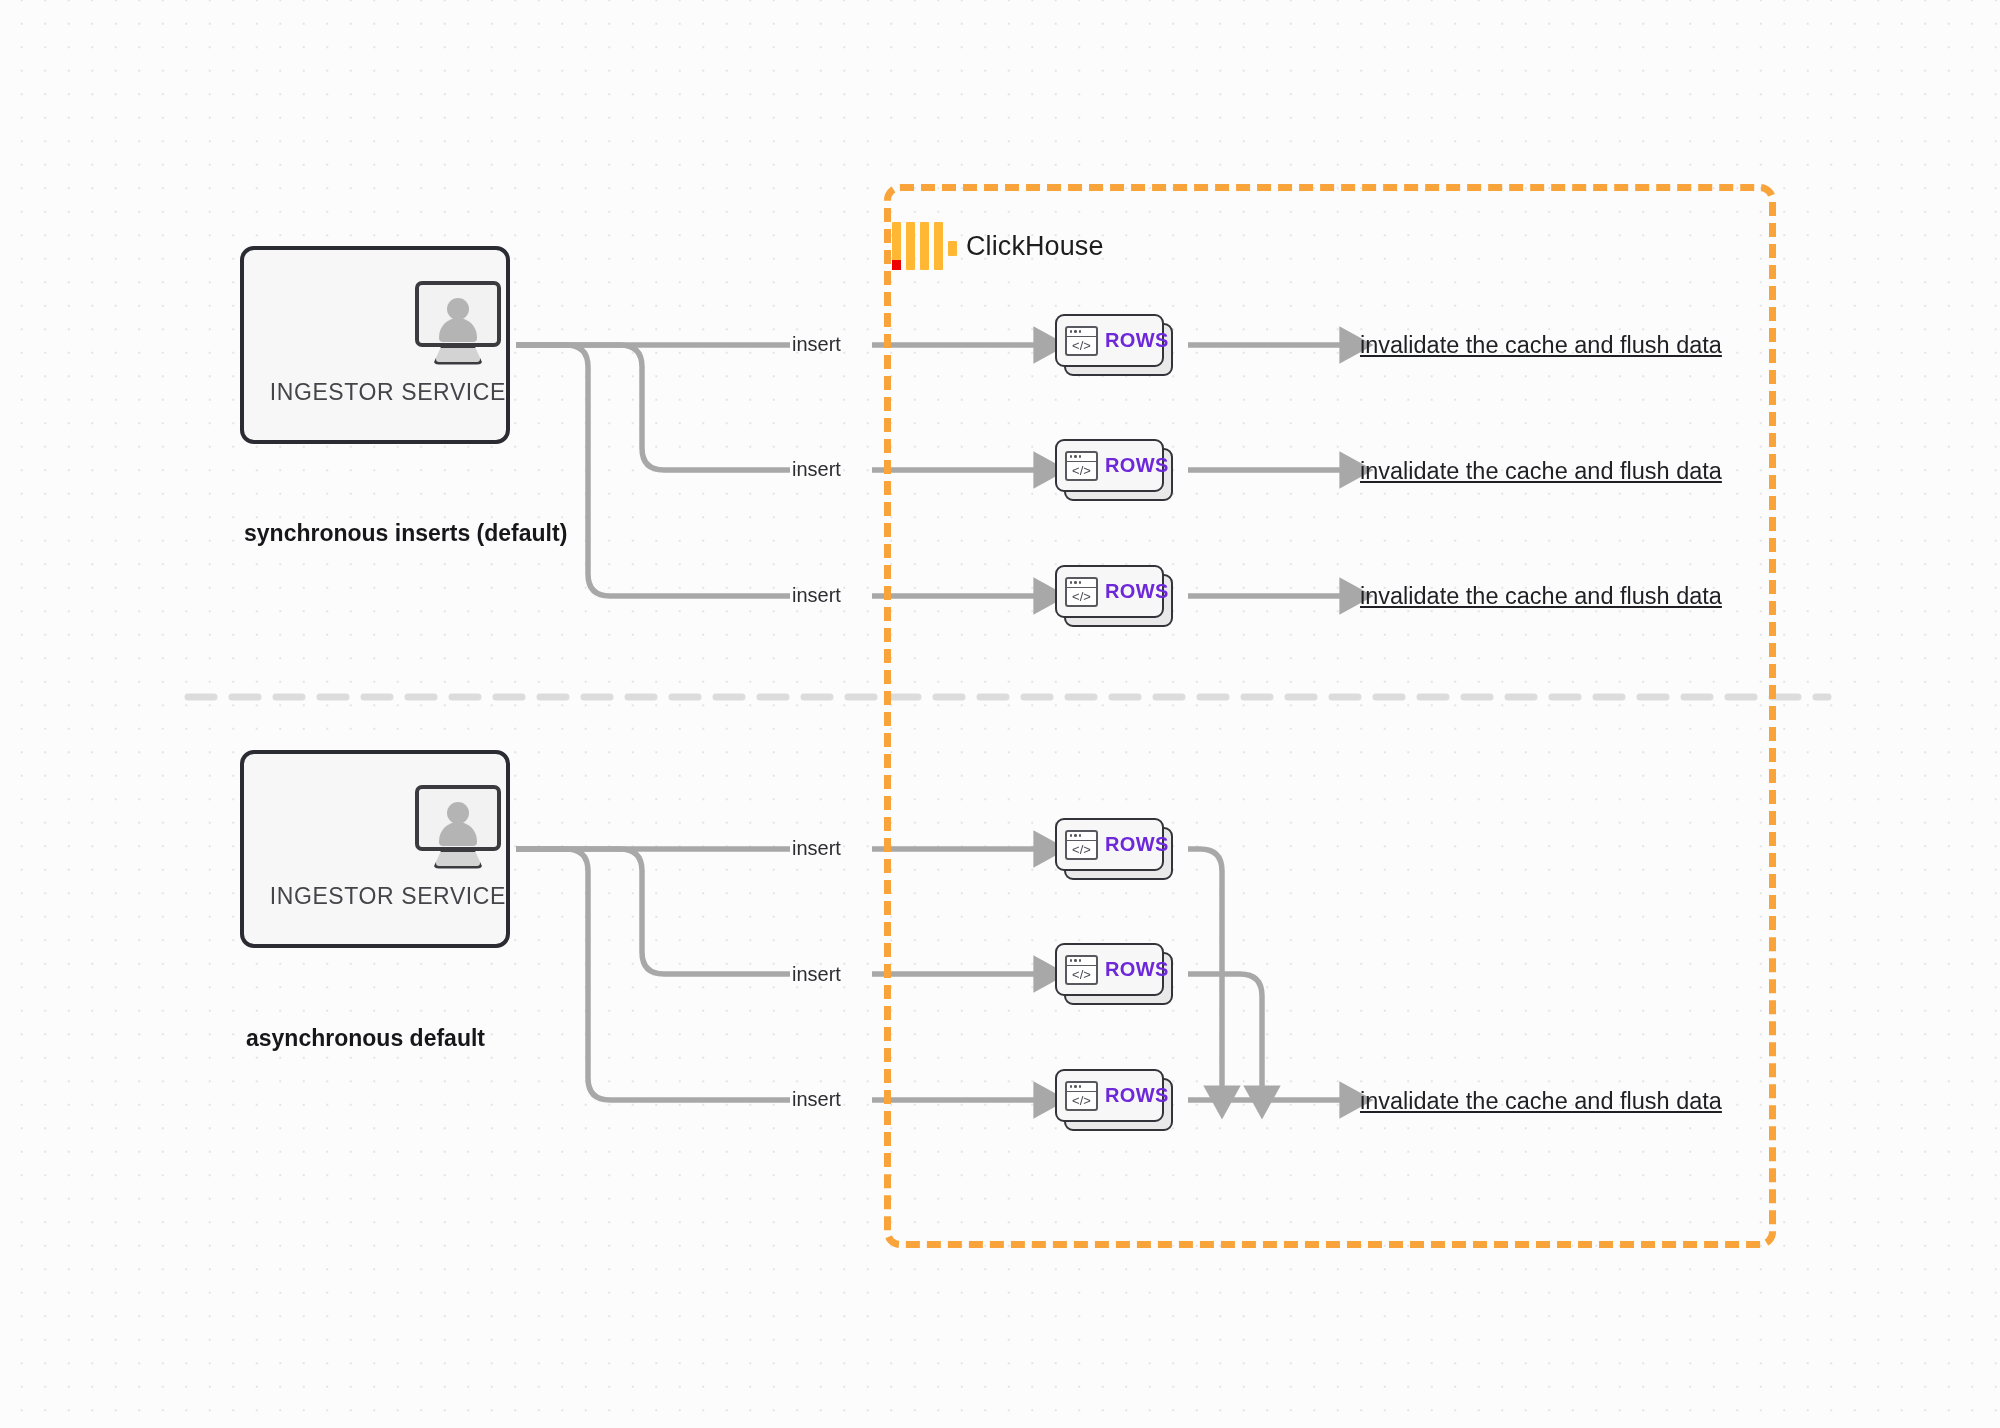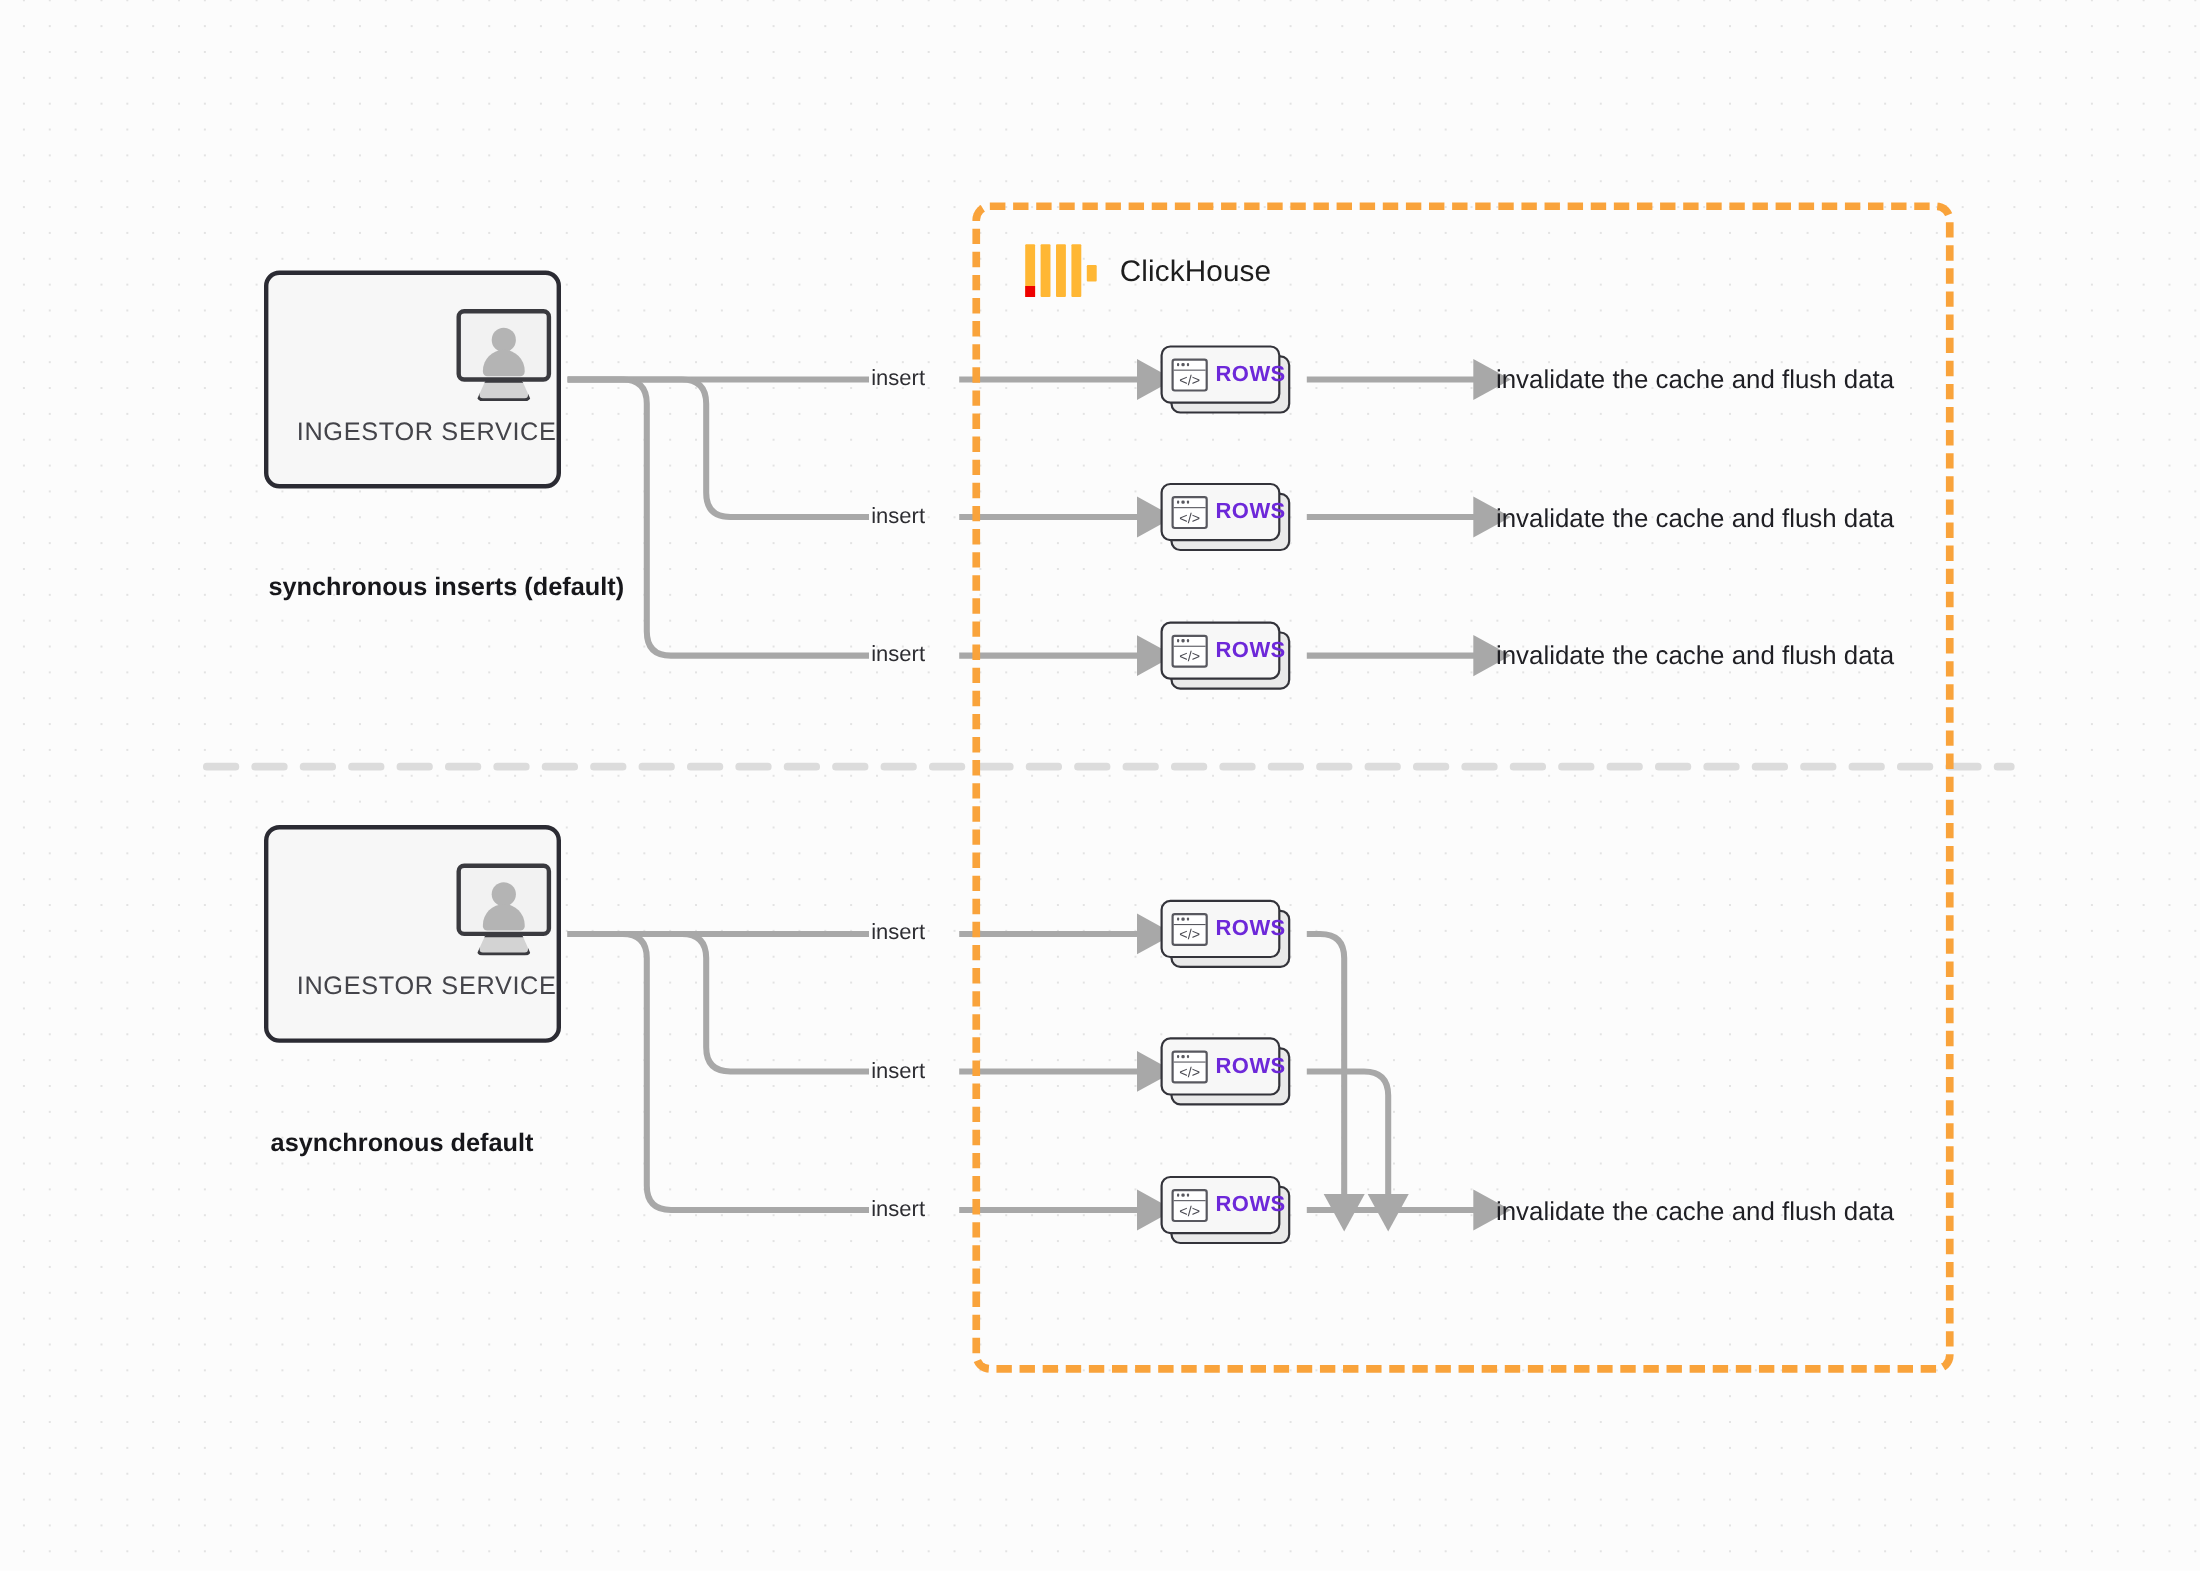--- a/index.html
+++ b/index.html
@@ -34,25 +34,25 @@
     left: 884px;
     top: 184px;
     width: 892px;
     height: 1064px;
     border: 7px dashed #f9a33b;
     border-radius: 16px;
     box-sizing: border-box;
   }
   .ch-logo-wrap {
     position: absolute;
-    left: 932px;
+    left: 892px;
     top: 222px;
     display: flex;
     align-items: center;
-    gap: 34px;
+    gap: 22px;
   }
   .ch-logo {
     position: relative;
     width: 52px;
     height: 48px;
   }
   .ch-logo .bar {
     position: absolute;
     top: 0;
     width: 9px;
@@ -239,20 +239,21 @@
     position: absolute;
     font-size: 20px;
     color: #2c2c31;
     white-space: nowrap;
   }
   .out-label {
     position: absolute;
     font-size: 23.5px;
     color: #1f1f24;
     white-space: nowrap;
+    text-decoration: underline;
   }
   .mode-label {
     position: absolute;
     font-size: 23px;
     font-weight: bold;
     color: #17171b;
     white-space: nowrap;
   }
 </style>
 </head>

